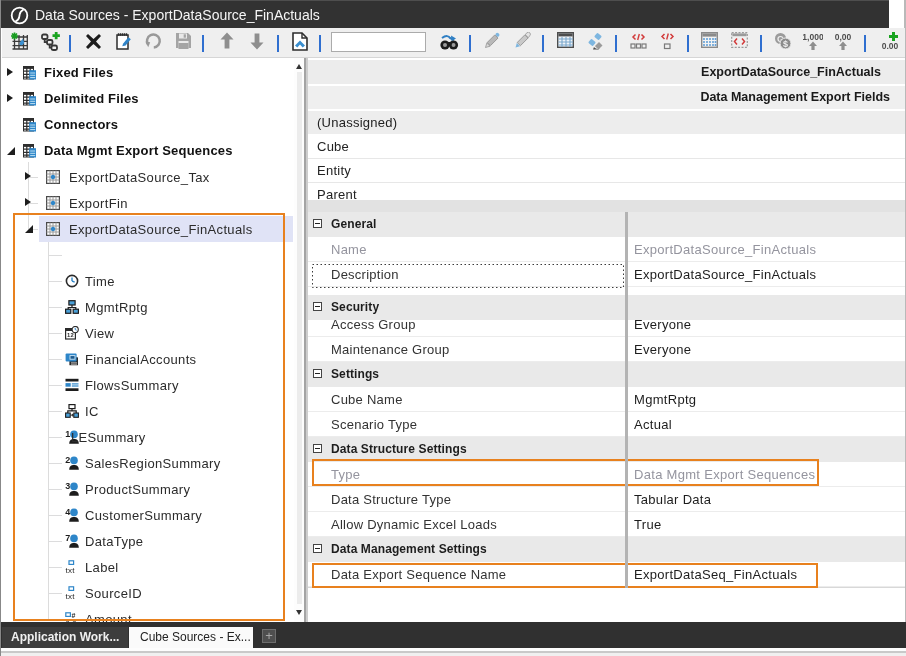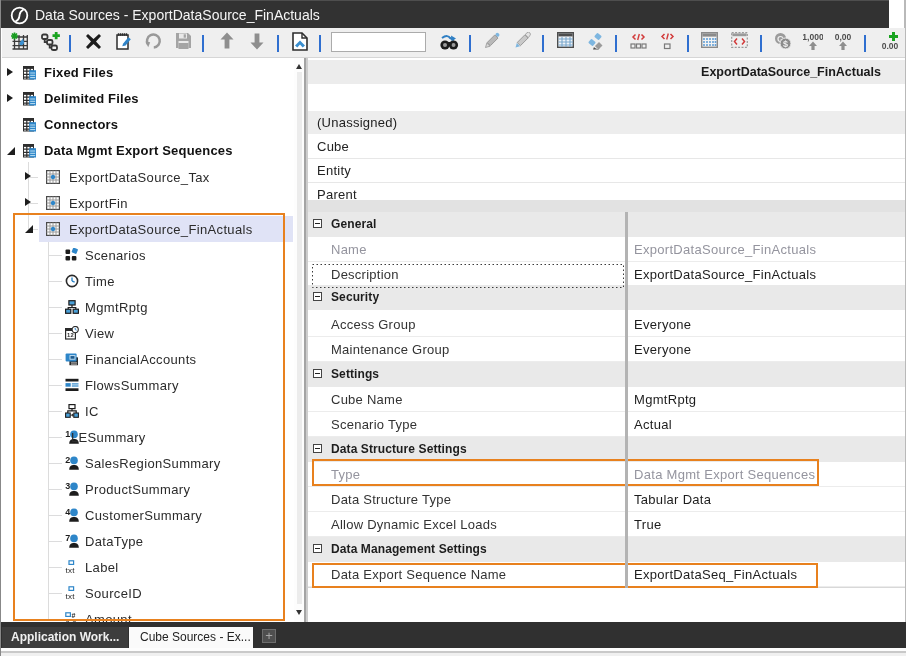--- a/index.html
+++ b/index.html
@@ -399,26 +399,20 @@
         <span class="ttxt" style="left:67px">ExportDataSource_Tax</span>
       </div>
 <div class="trow tl1" style="top:158px">
         <div class="tsel"></div>
         <div class="texp" style="left:23px;top:9px;width:0;height:0;border-left:8px solid transparent;border-bottom:8px solid #1d1d1d;"></div>
         <svg class="ticn" style="left:44px" width="14" height="14" viewBox="0 0 14 14">
           <use href="#s-griddot"></use>
         </svg>
         <span class="ttxt" style="left:67px">ExportDataSource_FinActuals</span>
       </div>
-<div class="trow tl2" style="top:184px">
-        <svg class="ticn" style="left:63px" width="14" height="14" viewBox="0 0 14 14">
-          <use href="#s-scen"></use>
-        </svg>
-        <span class="ttxt" style="left:83px">Scenarios</span>
-      </div>
 <div class="trow tl2" style="top:210px">
         <svg class="ticn" style="left:63px" width="14" height="14" viewBox="0 0 14 14">
           <use href="#s-clock"></use>
         </svg>
         <span class="ttxt" style="left:83px">Time</span>
       </div>
 <div class="trow tl2" style="top:236px">
         <svg class="ticn" style="left:63px" width="14" height="14" viewBox="0 0 14 14">
           <use href="#s-org"></use>
         </svg>
@@ -507,20 +501,23 @@
     <div class="sarr" style="top:6px;border-bottom:5px solid #333;"></div>
     <div id="sthumb"></div>
     <div class="sarr" style="top:552px;border-top:5px solid #333;"></div>
   </div>
   <div class="abs" id="split"></div>
 
   <div class="abs" id="right">
       <div class="fgrow fghead" style="top:2px;height:24px;">
         <span style="position:absolute;right:24px;top:5px">ExportDataSource_FinActuals</span>
       </div>
+<div class="fgrow fghead" style="top:28px;height:23px;background:#efefef">
+        <span style="position:absolute;right:15px;top:4px">Data Management Export Fields</span>
+      </div>
 <div class="fgrow fgitem" style="top:53px;height:23px;background:#ededed">
         <span style="position:absolute;left:9px;top:4px">(Unassigned)</span>
       </div>
 <div class="fgrow fgitem" style="top:77px;height:24px;border-bottom:1px solid #e7e7e7;box-sizing:border-box">
         <span style="position:absolute;left:9px;top:4px">Cube</span>
       </div>
 <div class="fgrow fgitem" style="top:101px;height:24px;border-bottom:1px solid #e7e7e7;box-sizing:border-box">
         <span style="position:absolute;left:9px;top:4px">Entity</span>
       </div>
 <div class="fgrow fgitem" style="top:125px;height:24px;border-bottom:1px solid #e7e7e7;box-sizing:border-box">
@@ -534,21 +531,21 @@
           <span class="plbl">General</span>
         </div>
         <div class="prow pborder" style="top:25px">
           <span class="plbl gray">Name</span>
           <span class="pval gray">ExportDataSource_FinActuals</span>
         </div>
         <div class="prow pborder" style="top:50px">
           <span class="plbl">Description</span>
           <span class="pval">ExportDataSource_FinActuals</span>
         </div>
-        <div class="prow pcat" style="top:73px">
+        <div class="prow pcat" style="top:83px">
           <div class="pminus"></div>
           <span class="plbl">Security</span>
         </div>
         <div class="prow pborder" style="top:100px">
           <span class="plbl">Access Group</span>
           <span class="pval">Everyone</span>
         </div>
         <div class="prow pborder" style="top:125px">
           <span class="plbl">Maintenance Group</span>
           <span class="pval">Everyone</span>

